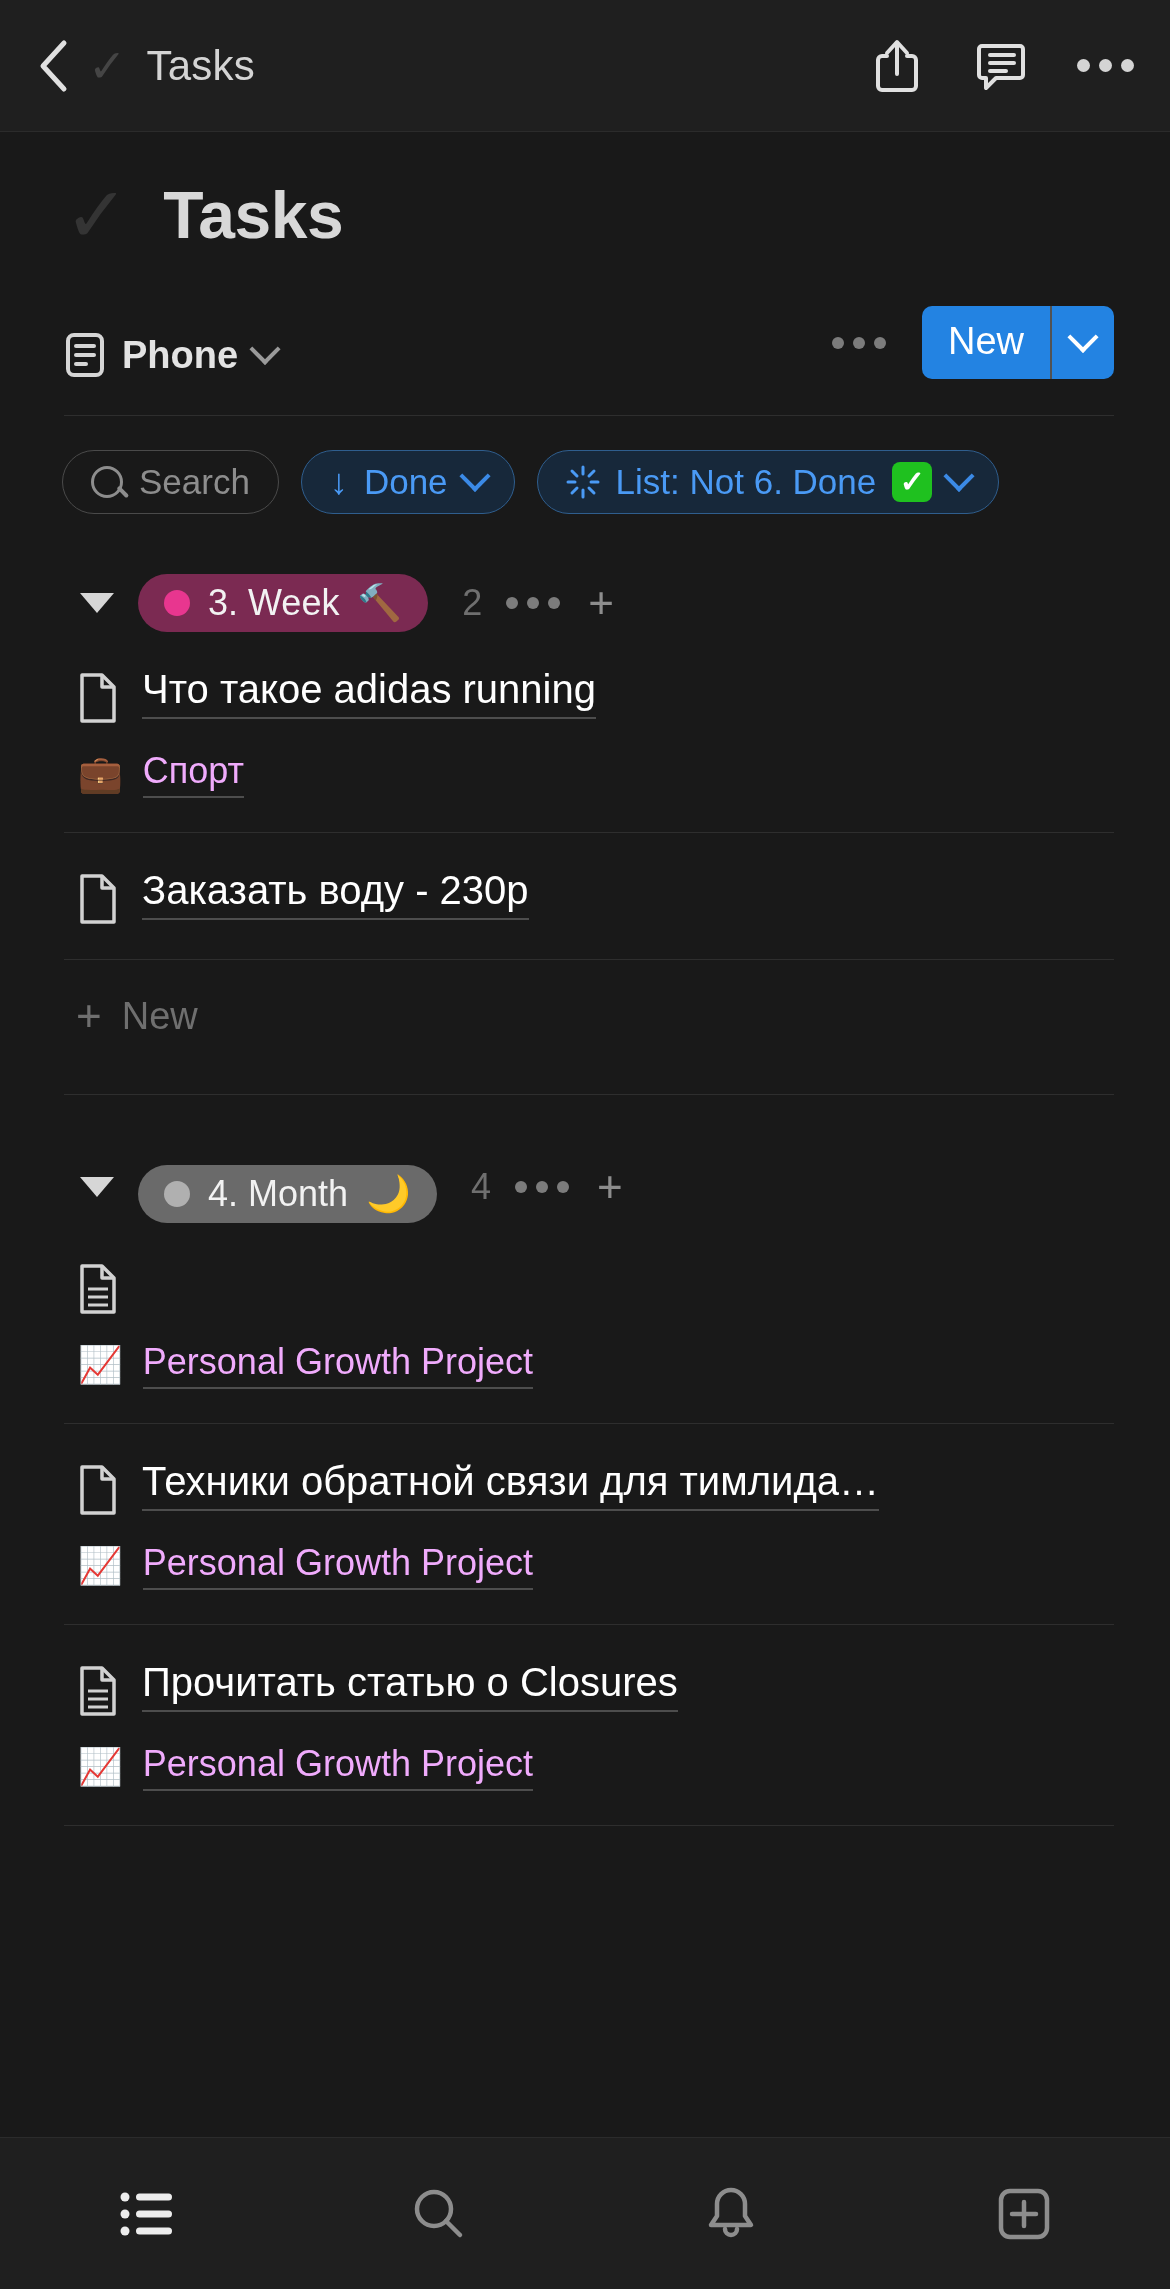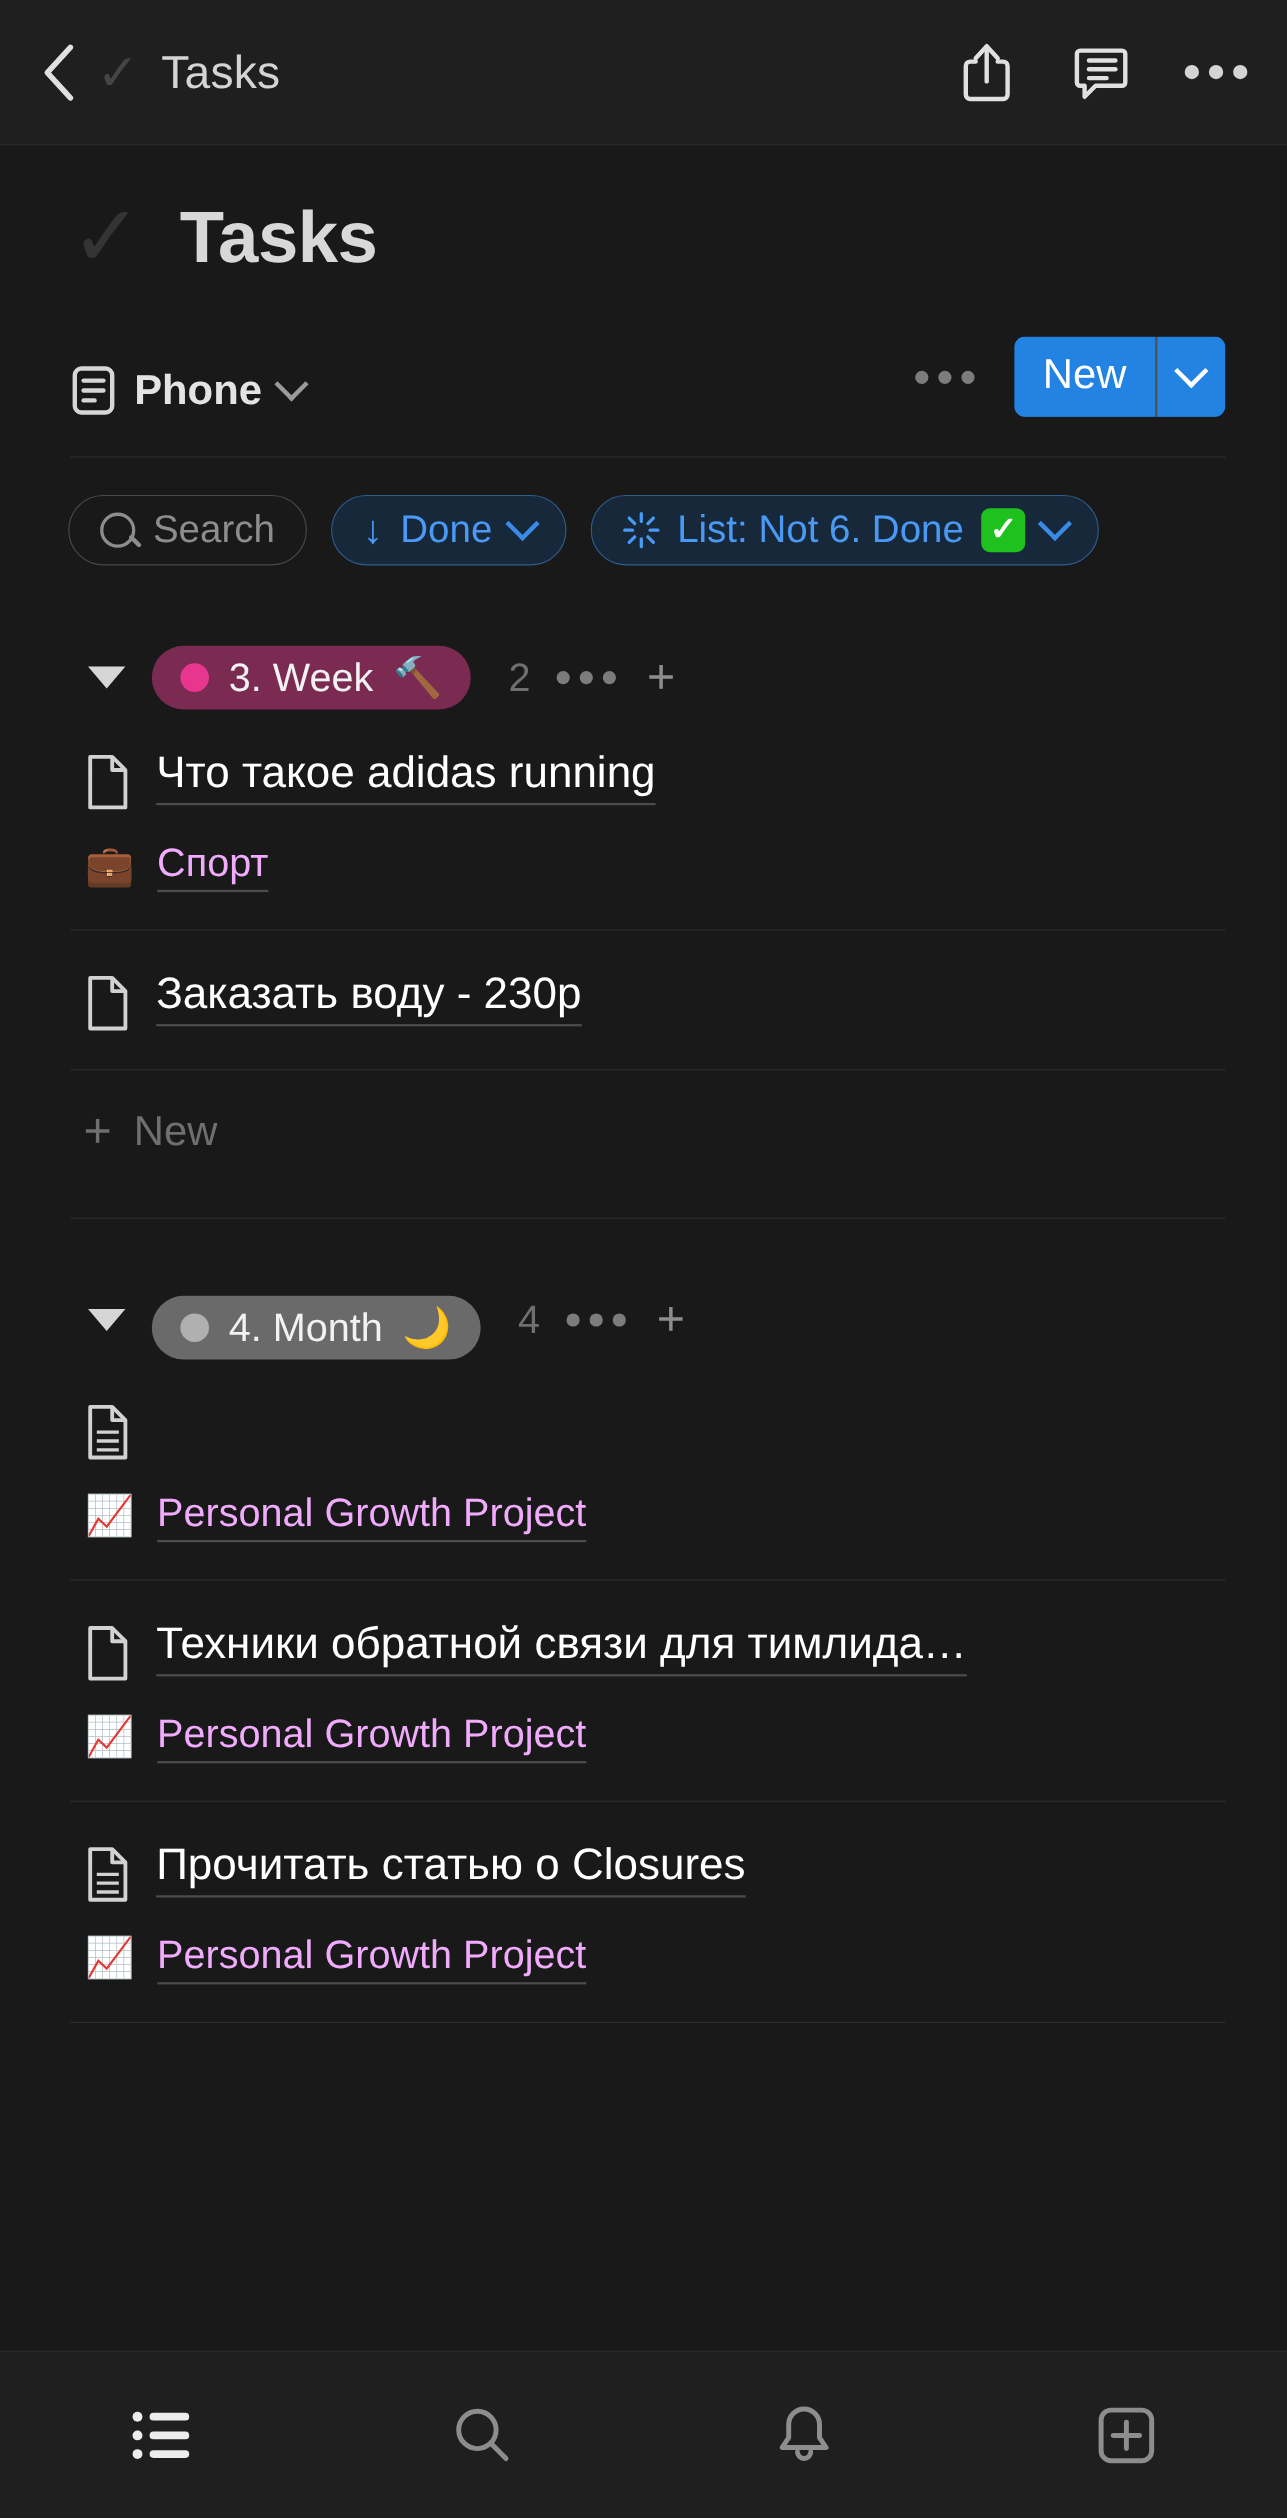--- a/index.html
+++ b/index.html
@@ -52,21 +52,21 @@
   .pill { display: flex; align-items: center; gap: 16px; height: 64px; border-radius: 34px; padding: 0 28px; font-size: 35px; white-space: nowrap; }
   .pill.plain { border: 1px solid #4a4a4a; color: #8d8d8d; }
   .pill.active { border: 1px solid #2f5e8e; background: #17283a; color: #4a9af5; }
   .search-ico { width: 32px; height: 32px; border: 3.5px solid #8d8d8d; border-radius: 50%; position: relative; flex: none; }
   .search-ico::after { content:""; position:absolute; width: 14px; height: 3.5px; background:#8d8d8d; transform: rotate(45deg); right:-10px; bottom: 2px; border-radius: 2px; }
   .arrow-down { color: #4a9af5; font-size: 36px; line-height: 1; }
   .sparkle { width: 34px; height: 34px; flex: none; }
   .green-check { display:inline-block; width: 40px; height: 40px; border-radius: 8px; background: #1fc11f; color: #fff; font-size: 30px; line-height: 40px; text-align: center; font-weight: bold; }
 
   
-  .board { padding: 17px 56px 0 64px; }
+  .board { padding: 4px 56px 0 64px; }
   .group-head { display: flex; align-items: center; gap: 24px; padding: 56px 0 0 16px; }
   .tri { width: 0; height: 0; border-left: 17px solid transparent; border-right: 17px solid transparent; border-top: 20px solid #d6d6d6; }
   .gpill { display: flex; align-items: center; gap: 18px; height: 58px; border-radius: 29px; padding: 0 26px; font-size: 36px; color: #f2f2f2; }
   .gdot { width: 26px; height: 26px; border-radius: 50%; flex: none; }
   .gcount { font-size: 36px; color: #6f6f6f; margin-left: 10px; }
   .gplus { font-size: 44px; color: #8d8d8d; line-height: 1; margin-left: 4px; }
   .gdots i { background: #7c7c7c; width: 12px; height: 12px; }
 
   .task { padding: 34px 0 0 0; }
   .task-row { display: flex; align-items: flex-start; gap: 22px; padding-left: 12px; }

